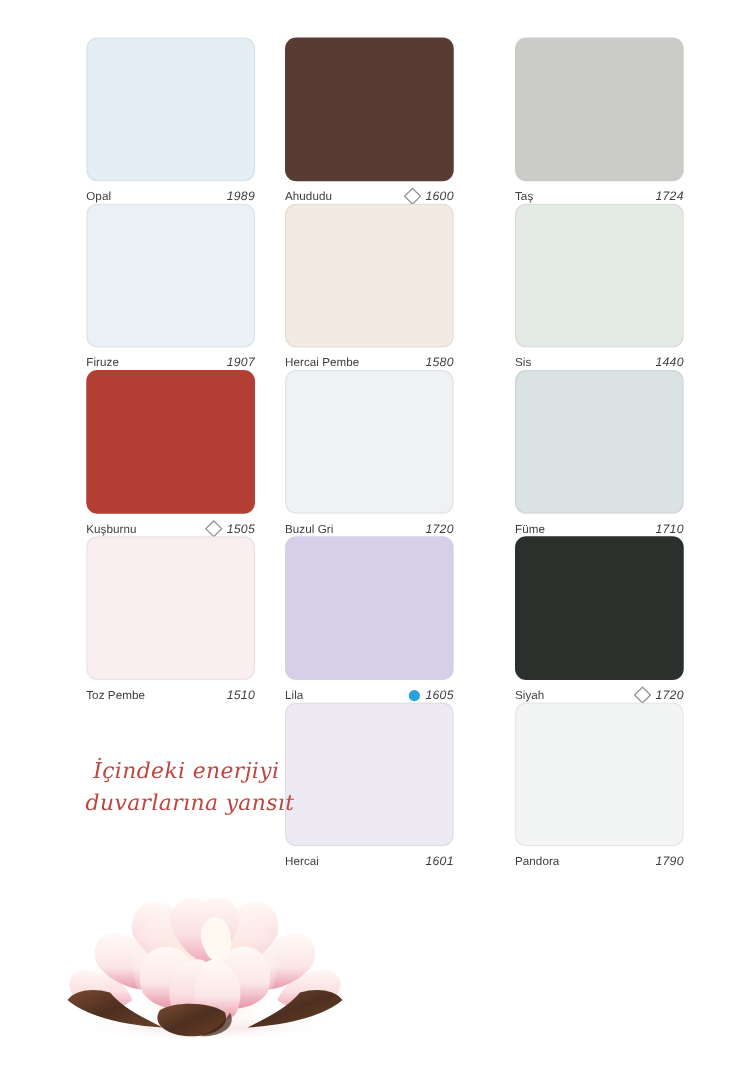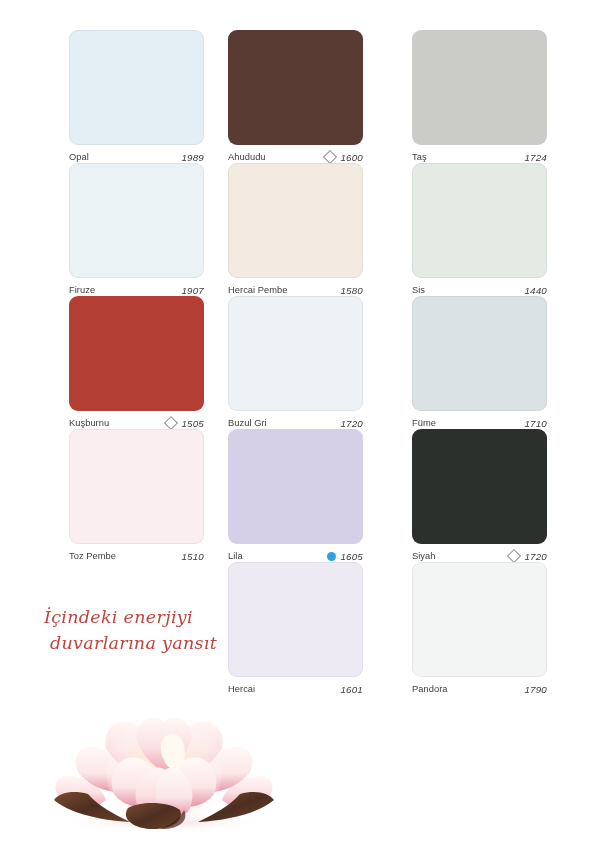--- a/index.html
+++ b/index.html
@@ -109,20 +109,21 @@
     position: absolute;
     left: 44px;
     top: 604px;
     width: 210px;
     font-family: "DejaVu Serif", serif;
     font-style: italic;
     font-size: 17.5px;
     line-height: 26px;
     color: #c0453f;
     letter-spacing: 0.3px;
+    text-align: center;
   }
   #tagline .line2 { padding-left: 6px; display: block; }
 
   
   #lotus {
     position: absolute;
     left: 44px;
     top: 690px;
     width: 240px;
     height: 145px;

